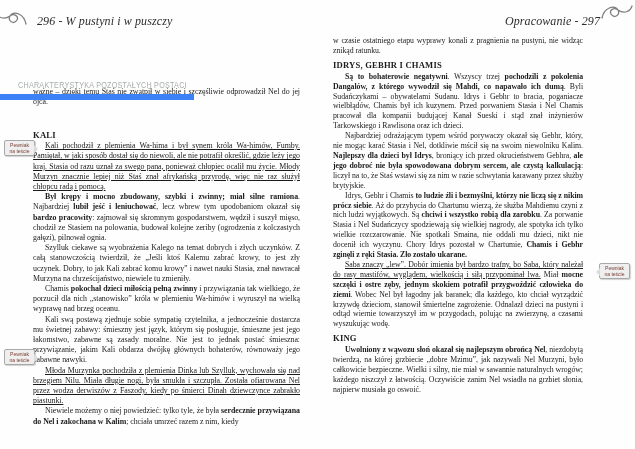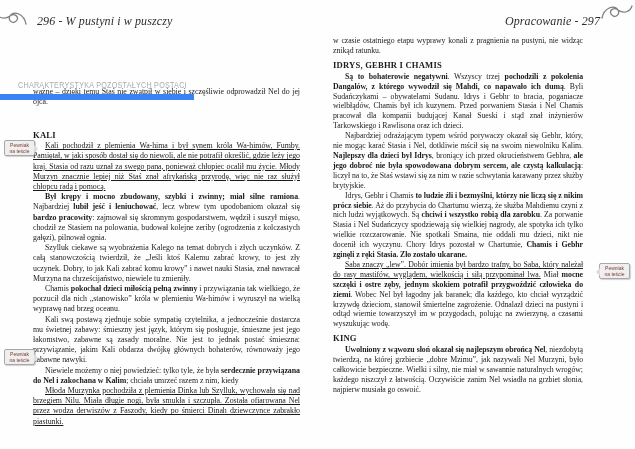--- a/index.html
+++ b/index.html
@@ -94,22 +94,22 @@
     <span class="squeeze">CHARAKTERYSTYKA POZOSTAŁYCH POSTACI</span>
   </div>
 
   <div class="col left-body">
     <h3 class="char-heading">KALI</h3>
     <p class="para"><span class="f-u">Kali pochodził z plemienia Wa-hima i był synem króla Wa-himów, Fumby. Pamiętał, w jaki sposób dostał się do niewoli, ale nie potrafił określić, gdzie leży jego kraj. Stasia od razu uznał za swego pana, ponieważ chłopiec ocalił mu życie. Młody Murzyn znacznie lepiej niż Staś znał afrykańską przyrodę, więc nie raz służył chłopcu radą i pomocą.</span></p>
     <p class="para"><span class="f-b">Był </span><span class="f-b">krępy i mocno zbudowany, szybki i zwinny; miał silne ramiona</span><span>. Najbardziej </span><span class="f-b">lubił jeść i leniuchować</span><span>, lecz wbrew tym upodobaniom okazał się </span><span class="f-b">bardzo pracowity</span><span>: zajmował się skromnym gospodarstwem, wędził i suszył mięso, chodził ze Stasiem na polowania, budował kolejne zeriby (ogrodzenia z kolczastych gałęzi), pilnował ognia.</span></p>
     <p class="para"><span>Szylluk ciekawe są wyobrażenia Kalego na temat dobrych i złych uczynków. Z całą stanowczością twierdził, że </span><span class="f-i">„Jeśli ktoś Kalemu zabrać krowy, to jest zły uczynek. Dobry, to jak Kali zabrać komu krowy”</span><span> i nawet nauki Stasia, znał nawracał Murzyna na chrześcijaństwo, niewiele tu zmieniły.</span></p>
     <p class="para"><span>Chamis </span><span class="f-b">pokochał dzieci miłością pełną zwinny</span><span> i przywiązania tak wielkiego, że porzucił dla nich „stanowisko” króla w plemieniu Wa-himów i wyruszył na wielką wyprawę nad brzeg oceanu.</span></p>
     <p class="para"><span>Kali swą postawą zjednuje sobie sympatię czytelnika, a jednocześnie dostarcza mu świetnej zabawy: śmieszny jest język, którym się posługuje, śmieszne jest jego łakomstwo, zabawne są zasady moralne. Nie jest to jednak postać śmieszna: przywiązanie, jakim Kali obdarza dwójkę głównych bohaterów, równoważy jego zabawne nawyki.</span></p>
+    <p class="para"><span class="f-u">Młoda Murzynka pochodziła z plemienia Dinka lub Szylluk, wychowała się nad brzegiem Nilu. Miała długie nogi, była smukła i szczupła. Została ofiarowana Nel przez wodza derwiszów z Faszody, kiedy po śmierci Dinah dziewczynce zabrakło piastunki.</span></p>
     <p class="para"><span>Niewiele możemy o niej powiedzieć: tylko tyle, że była </span><span class="f-b">serdecznie przywiązana do Nel i zakochana w Kalim</span><span>; chciała umrzeć razem z nim, kiedy</span></p>
-    <p class="para"><span class="f-u">Młoda Murzynka pochodziła z plemienia Dinka lub Szylluk, wychowała się nad brzegiem Nilu. Miała długie nogi, była smukła i szczupła. Została ofiarowana Nel przez wodza derwiszów z Faszody, kiedy po śmierci Dinah dziewczynce zabrakło piastunki.</span></p>
   </div>
 
   <div class="col right-body">
     <p class="para no-indent"><span>w czasie ostatniego etapu wyprawy konali z pragnienia na pustyni, nie widząc znikąd ratunku.</span></p>
     <h3 class="char-heading">IDRYS, GEBHR I CHAMIS</h3>
     <p class="para"><span class="f-b">Są to bohaterowie negatywni</span><span>. Wszyscy trzej </span><span class="f-b">pochodzili z pokolenia Dangalów, z którego wywodził się Mahdi, co napawało ich dumą</span><span>. Byli Sudańczykami – obywatelami Sudanu. Idrys i Gebhr to bracia, poganiacze wielbłądów, Chamis był ich kuzynem. Przed porwaniem Stasia i Nel Chamis pracował dla kompanii budującej Kanał Sueski i stąd znał inżynierów Tarkowskiego i Rawlisona oraz ich dzieci.</span></p>
     <p class="para"><span>Najbardziej odrażającym typem wśród porywaczy okazał się Gebhr, który, nie mogąc karać Stasia i Nel, dotkliwie mścił się na swoim niewolniku Kalim. </span><span class="f-b">Najlepszy dla dzieci był Idrys</span><span>, broniący ich przed okrucieństwem Gebhra, </span><span class="f-b">ale jego dobroć nie była spowodowana dobrym sercem, ale czystą kalkulacją</span><span>: liczył na to, że Staś wstawi się za nim w razie schwytania karawany przez służby brytyjskie.</span></p>
     <p class="para"><span>Idrys, Gebhr i Chamis </span><span class="f-b">to ludzie źli i bezmyślni, którzy nie liczą się z nikim prócz siebie</span><span>. Aż do przybycia do Chartumu wierzą, że służba Mahdiemu czyni z nich ludzi wyjątkowych. Są </span><span class="f-b">chciwi i wszystko robią dla zarobku</span><span>. Za porwanie Stasia i Nel Sudańczycy spodziewają się wielkiej nagrody, ale spotyka ich tylko wielkie rozczarowanie. Nie spotkali Smaina, nie oddali mu dzieci, nikt nie docenił ich wyczynu. Chory Idrys pozostał w Chartumie, </span><span class="f-b">Chamis i Gebhr zginęli z ręki Stasia. Zło zostało ukarane.</span></p>
     <p class="para"><span class="f-u">Saba znaczy „lew”. Dobór imienia był bardzo trafny, bo Saba, który należał do rasy mastifów, wyglądem, wielkością i siłą przypominał lwa.</span><span> Miał </span><span class="f-b">mocne szczęki i ostre zęby, jednym skokiem potrafił przygwoździć człowieka do ziemi</span><span>. Wobec Nel był łagodny jak baranek; dla każdego, kto chciał wyrządzić krzywdę dzieciom, stanowił śmiertelne zagrożenie. Odnalazł dzieci na pustyni i odtąd wiernie towarzyszył im w przygodach, polując na zwierzynę, a czasami wyszukując wodę.</span></p>
     <h3 class="char-heading">KING</h3>

